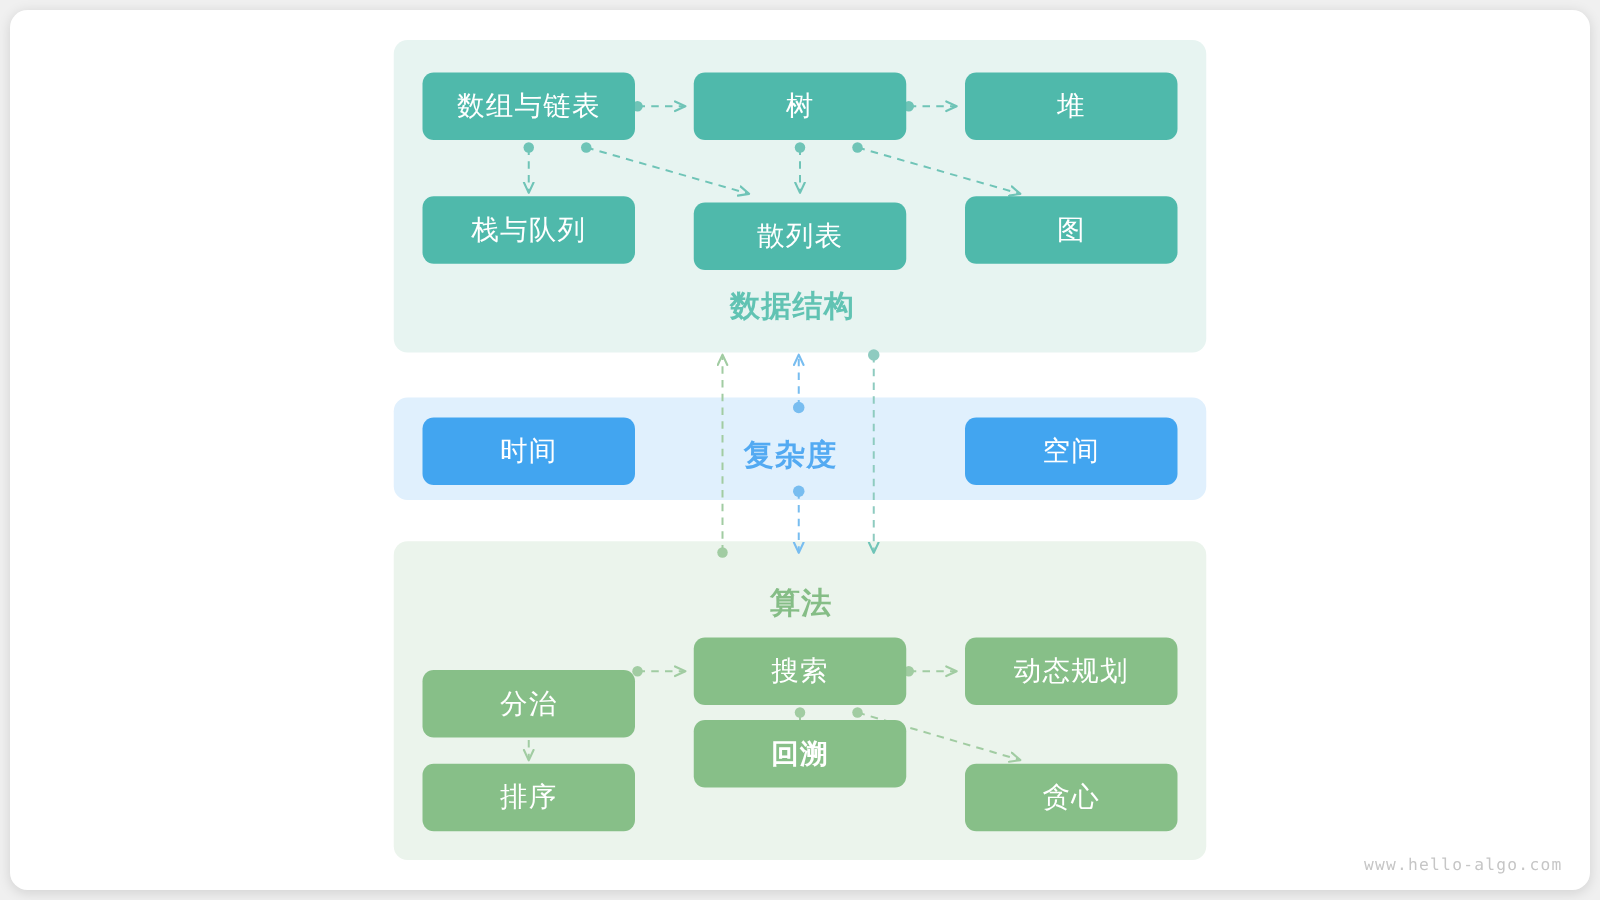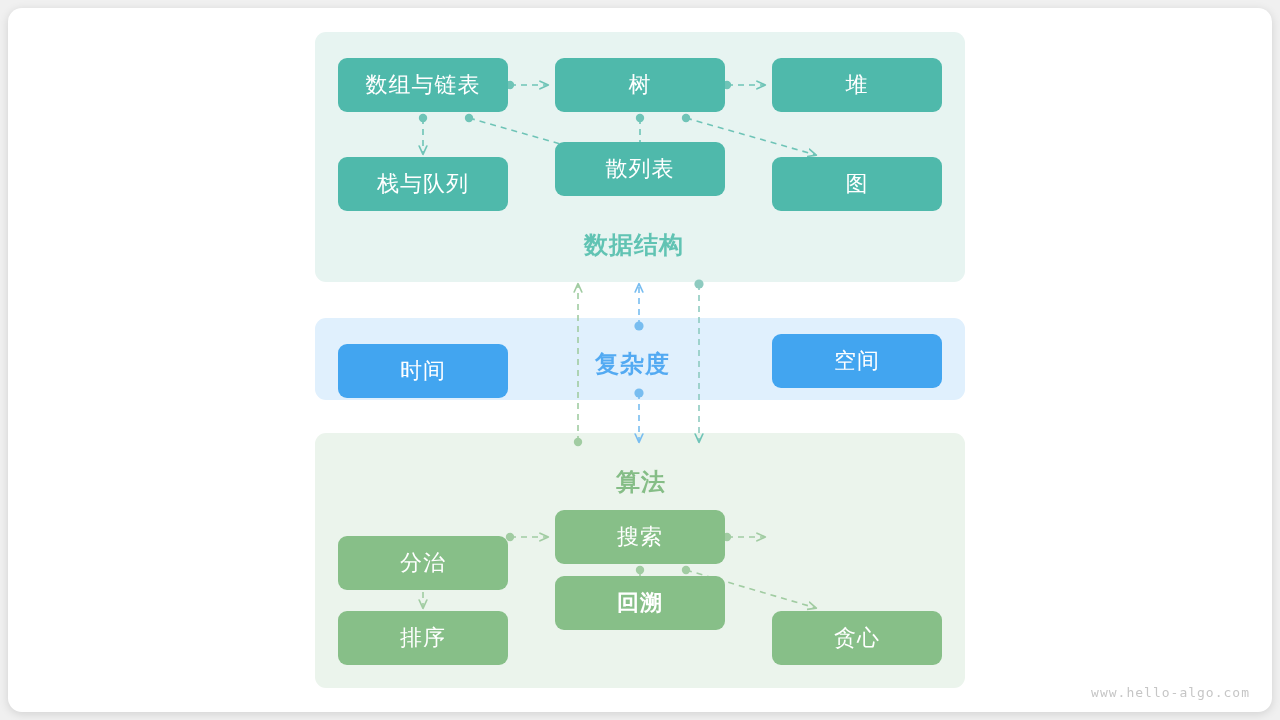--- a/index.html
+++ b/index.html
@@ -164,34 +164,35 @@
       <circle cx="632" cy="562" r="4.2"></circle>
       <circle cx="678" cy="562" r="4.2"></circle>
     </g>
   </svg>
 
   <div class="node teal" style="left:330px; top:50px;">数组与链表</div>
   <div class="node teal" style="left:547px; top:50px;">树</div>
   <div class="node teal" style="left:764px; top:50px;">堆</div>
 
   <div class="node teal" style="left:330px; top:149px;">栈与队列</div>
-  <div class="node teal" style="left:547px; top:134px;">散列表</div>
+  <div class="node teal" style="left:547px; top:154px;">散列表</div>
   <div class="node teal" style="left:764px; top:149px;">图</div>
 
   <div class="section-label" id="label-ds" style="left:576px; top:221px;">数据结构</div>
 
-  <div class="node blue" style="left:330px; top:336px;">时间</div>
+  <div class="node blue" style="left:330px; top:326px;">时间</div>
   <div class="node blue" style="left:764px; top:326px;">空间</div>
 
   <div class="section-label" id="label-cx" style="left:587px; top:340px;">复杂度</div>
 
   <div class="section-label" id="label-algo" style="left:608px; top:458px;">算法</div>
 
   <div class="node green" style="left:330px; top:528px;">分治</div>
   <div class="node green" style="left:547px; top:502px;">搜索</div>
+  <div class="node green" style="left:764px; top:502px;">动态规划</div>
 
   <div class="node green" style="left:330px; top:603px;">排序</div>
   <div class="node green" style="left:547px; top:568px;font-weight:bold;">回溯</div>
   <div class="node green" style="left:764px; top:603px;">贪心</div>
 
   <div id="watermark">www.hello-algo.com</div>
 
 </div>
 
 </body></html>

